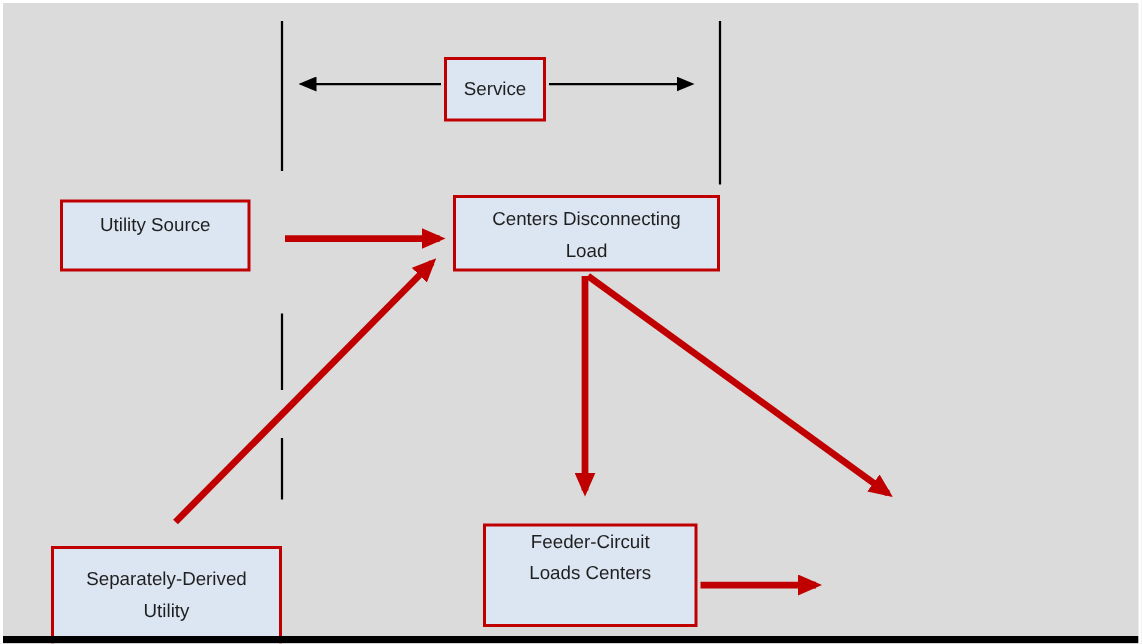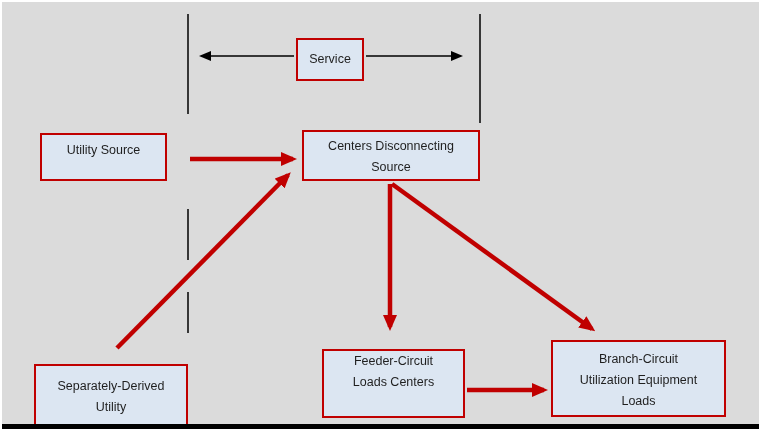--- a/index.html
+++ b/index.html
@@ -90,33 +90,28 @@
   <div class="node node-service">
     <span class="line">Service</span>
   </div>
 
   <div class="node node-utility">
     <div class="line">Utility Source</div>
   </div>
 
   <div class="node node-sdm">
     <div class="line">Centers Disconnecting</div>
-    <div class="line">Source</div>
+    <div class="line">Load</div>
   </div>
 
   <div class="node node-separately">
     <div class="line">Separately-Derived</div>
     <div class="line">Utility</div>
   </div>
 
   <div class="node node-feeder">
     <div class="line">Feeder-Circuit</div>
     <div class="line">Loads Centers</div>
   </div>
 
-  <div class="node node-branch">
-    <div class="line">Branch-Circuit</div>
-    <div class="line">Utilization Equipment</div>
-    <div class="line">Loads</div>
-  </div>
 
   <div class="bottom-bar"></div>
 </div>
 
 </body></html>

